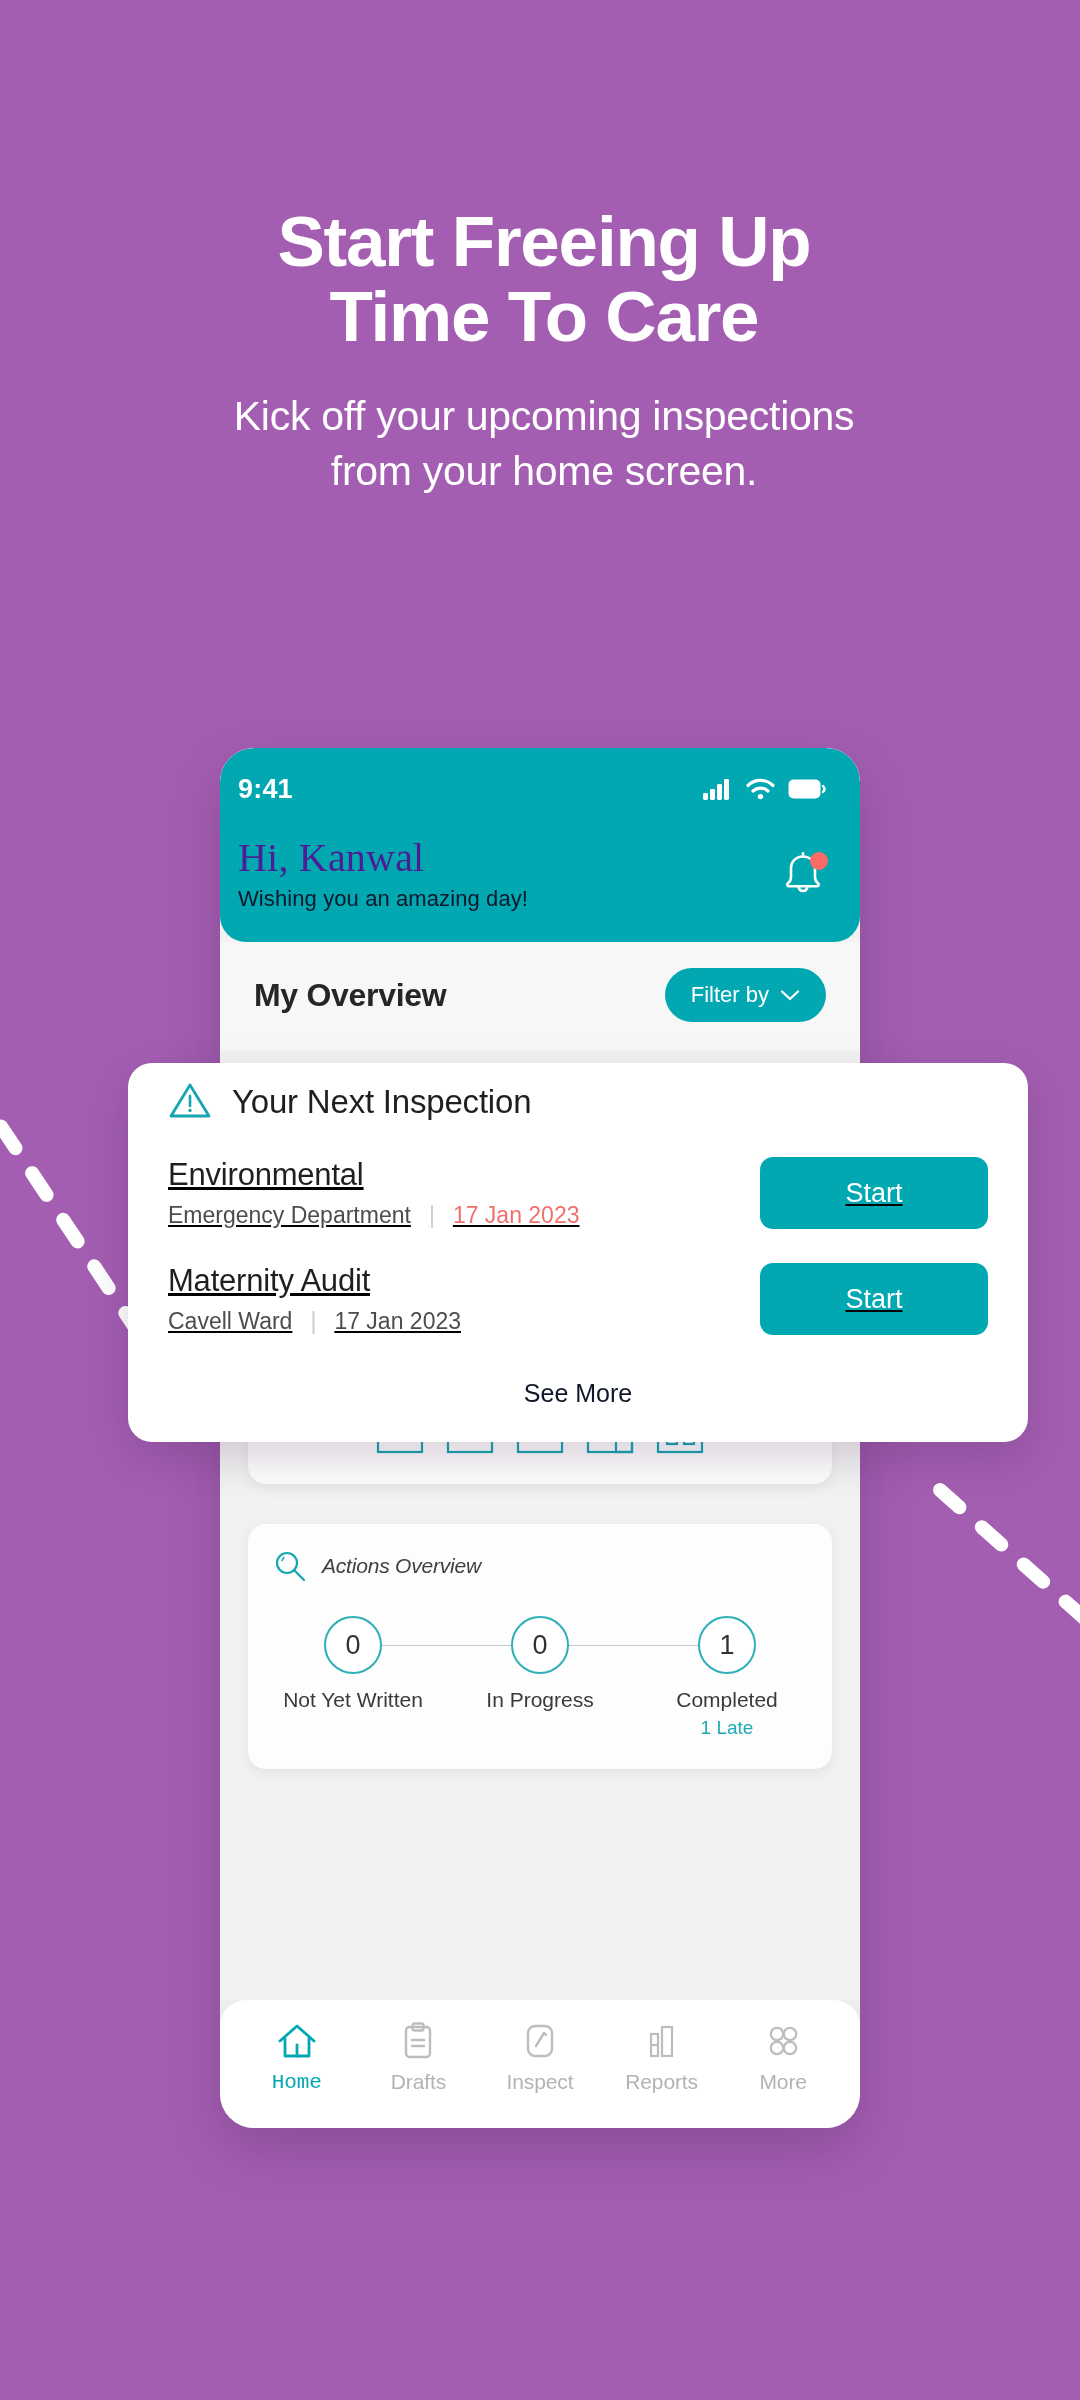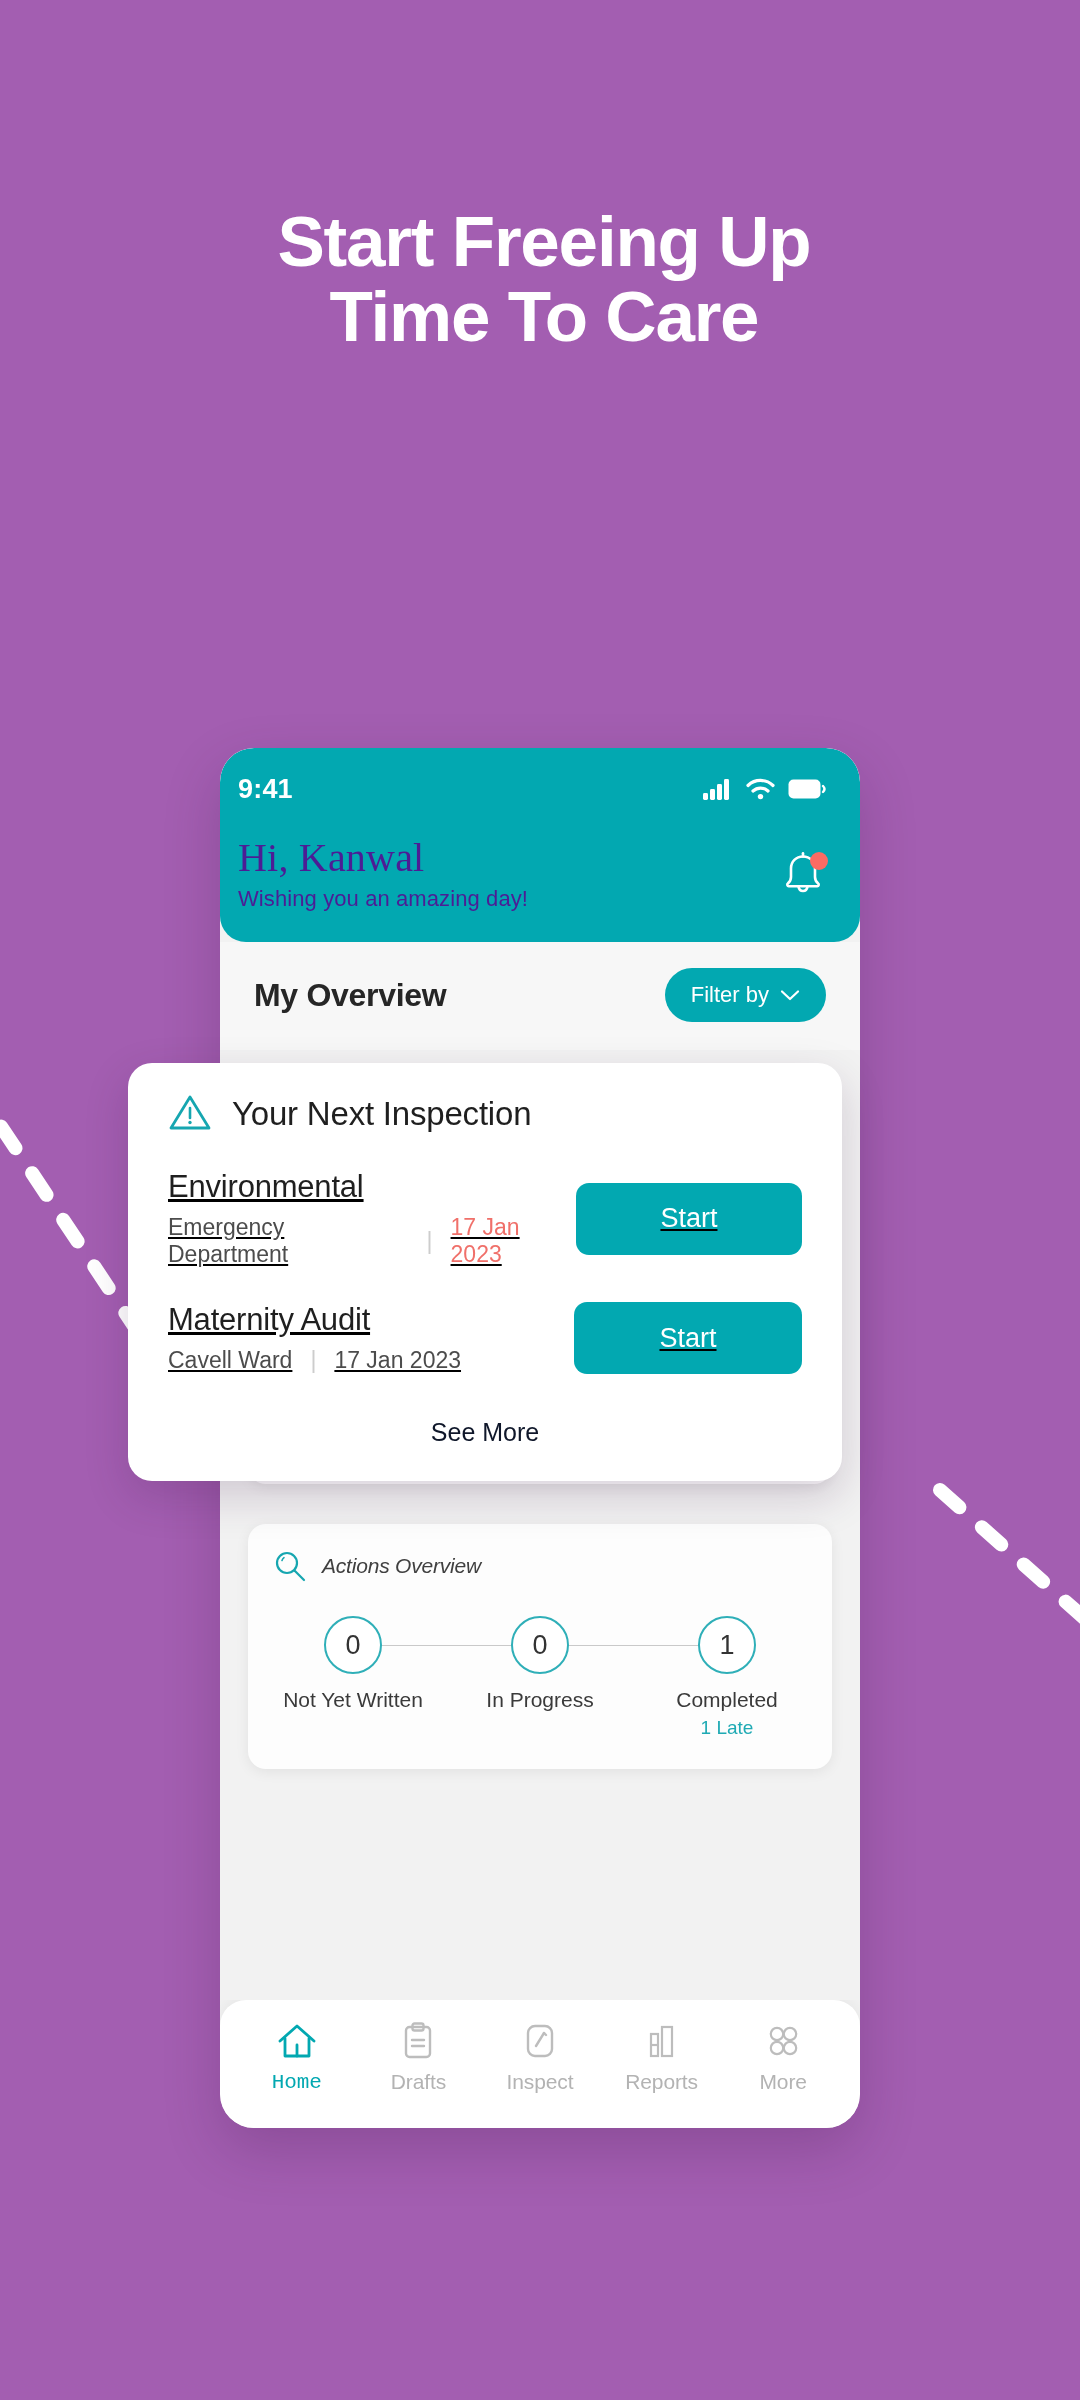--- a/index.html
+++ b/index.html
@@ -59,21 +59,21 @@
 
   .greet-row {
     display: flex; align-items: flex-end; justify-content: space-between;
     margin-top: 26px;
   }
   .greet-name {
     color: #4c1d95; font-family: Liberation Serif, serif;
     font-size: 40px; font-weight: 400; letter-spacing: 0.2px;
   }
   .greet-sub {
-    color: #4c1d95; font-size: 22px; margin-top: 5px; letter-spacing: 0.1px;
+    color: #0f172a; font-size: 22px; margin-top: 5px; letter-spacing: 0.1px;
   }
   .bell-wrap { position: relative; width: 46px; height: 52px; margin-bottom: 10px; }
   .bell-dot {
     position:absolute; right: -2px; top: 2px;
     width: 18px; height: 18px; border-radius: 50%;
     background: #FB6B63;
   }
 
   
   .ph-overview {
@@ -138,25 +138,25 @@
     box-shadow: 0 -4px 16px rgba(0,0,0,0.05);
   }
   .nav-item { display: flex; flex-direction: column; align-items: center; gap: 10px; width: 110px; }
   .nav-label { font-size: 21px; color: #B3B3B3; letter-spacing: -0.1px; }
   .nav-item.active .nav-label { color: #02A8B1; font-weight: 400; font-family: Liberation Mono, monospace; }
 
   
   .overlay-card {
     position: absolute;
     left: 128px; top: 1063px;
-    width: 714px;
+    width: 900px;
     background: #FFFFFF;
     border-radius: 24px;
     box-shadow: 0 16px 44px rgba(55,15,65,0.18);
-    padding: 30px 40px 34px 40px;
+    padding: 18px 40px 34px 40px;
     z-index: 40;
   }
   .oc-head { display: flex; align-items: center; gap: 20px; }
   .oc-title { font-size: 33px; color: #1F1F1F; letter-spacing: -0.2px; }
 
   .insp-row {
     display: flex; align-items: center; justify-content: space-between;
     margin-top: 34px;
     text-decoration: underline;
   }
@@ -179,20 +179,24 @@
   }
 </style>
 </head>
 <body>
 
 <div class="hero">
   <h1>
     <span class="l1">Start Freeing Up</span>
     <span class="l2">Time To Care</span>
   </h1>
+  <p>
+    <span class="l1">Kick off your upcoming inspections</span>
+    <span class="l2">from your home screen.</span>
+  </p>
 </div>
 
 <svg class="dashes" width="1080" height="2400" viewBox="0 0 1080 2400">
   <path d="M -30 1080 L 150 1350" stroke="#FFFFFF" stroke-width="14" stroke-linecap="round" stroke-dasharray="26 30" fill="none"></path>
   <path d="M 940 1490 L 1120 1650" stroke="#FFFFFF" stroke-width="14" stroke-linecap="round" stroke-dasharray="26 30" fill="none"></path>
 </svg>
 
 <div class="phone">
 
   <div class="ph-header">

